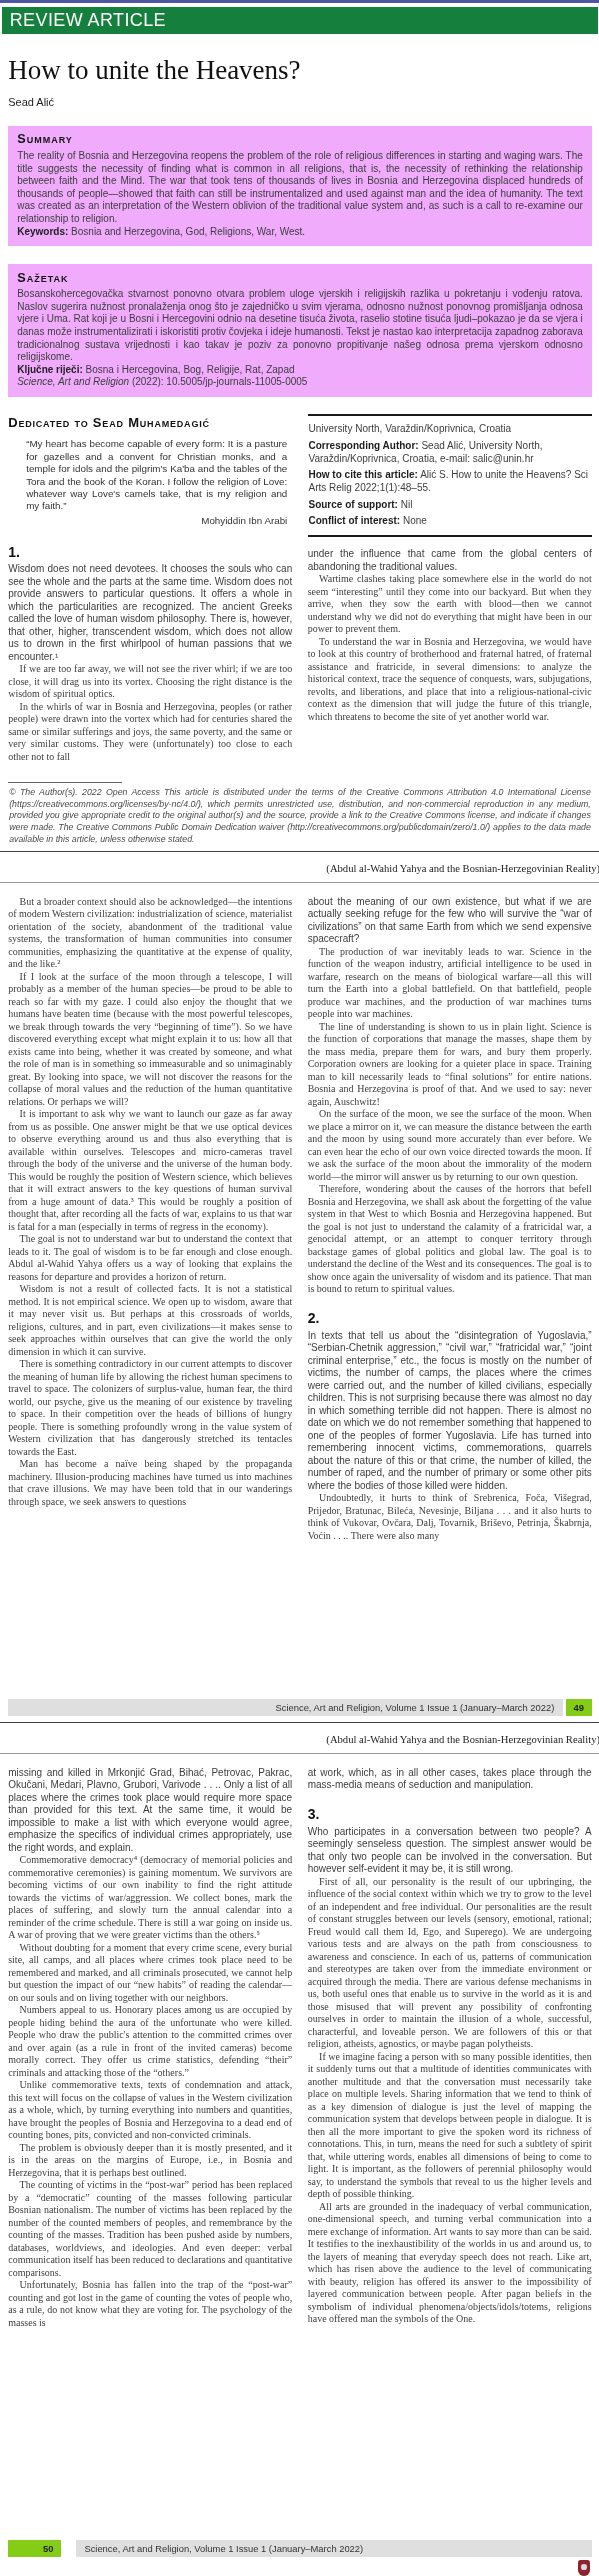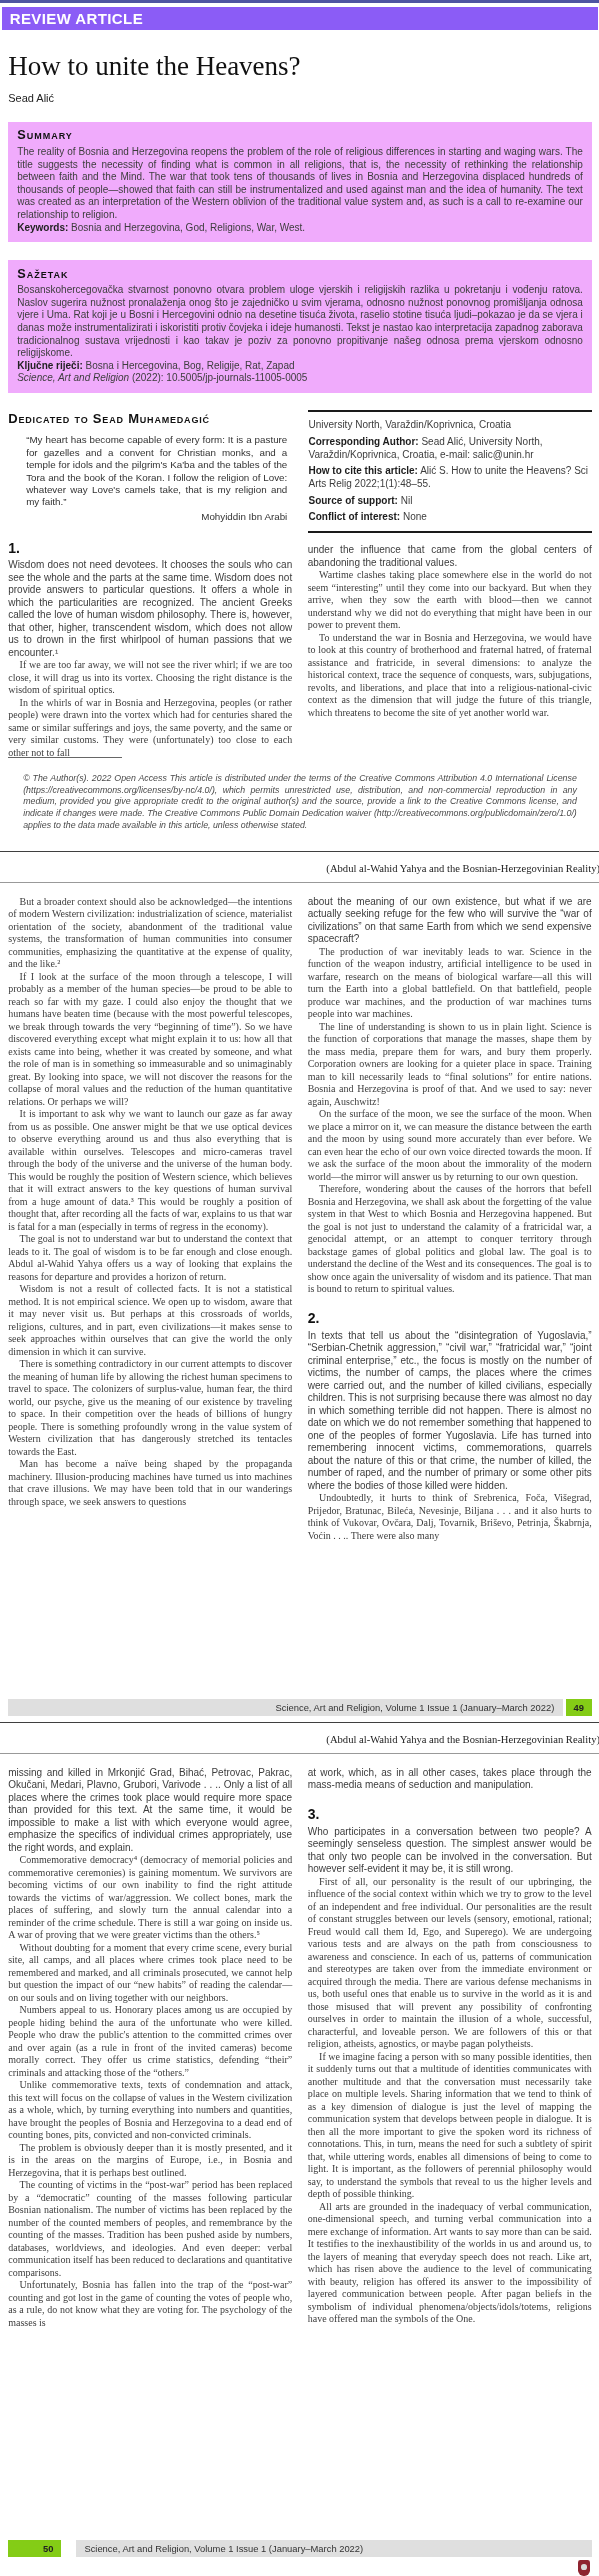--- a/index.html
+++ b/index.html
@@ -2,21 +2,21 @@
 <html style="font-size:13px"><head>
 <meta charset="utf-8">
 <style>
   html,body{margin:0;padding:0;background:#ffffff;}
   body{width:600px;height:2576px;overflow:hidden;font-family:"Liberation Sans",sans-serif;color:#3d3d3d;position:relative;}
   .page{position:relative;overflow:hidden;}
   #page1{height:851px;}
   #page2{height:870px;border-top:1.6px solid #3f3f3f;}
   #page3{height:855px;border-top:1.6px solid #3f3f3f;}
   .topstrip{height:3.3px;background:#4e55a2;margin-bottom:3.3px;}
-  .banner{background:#8b5cf6;color:#fff;font-weight:bold;font-size:15px;letter-spacing:0.4px;padding:3.3px 7.3px 3.3px 7.3px;margin:0 2.4px 0 2.4px;}
+  .banner{background:#15803d;color:#fff;font-weight:normal;font-size:18px;letter-spacing:0.4px;padding:3.3px 7.3px 3.3px 7.3px;margin:0 2.4px 0 2.4px;}
   .inner{padding:0 8.2px;}
   h1.title{font-family:"Liberation Serif",serif;font-weight:400;color:#111;font-size:27px;margin:21px 0 0 0;}
   .author{font-size:11px;color:#222;margin:9.8px 0 0 0;}
   .absbox{background:#f0abfc;margin-top:18px;padding:7.3px 9px 8.2px 9px;font-size:10px;line-height:12.6px;}
   .absbox .bx-head{font-variant:small-caps;font-weight:bold;letter-spacing:1px;font-size:12.7px;color:#111;margin-bottom:4.1px;}
   .absbox p{margin:0;text-align:justify;}
   .kw{margin-top:1.6px;}
   .kw b{color:#222;}
   .doi-line{margin-top:1.6px;}
   .it{font-style:italic;}
@@ -28,21 +28,21 @@
   .quote{margin:0 4.9px 0 18px;font-size:9.8px;line-height:12.4px;text-align:justify;color:#333;}
   .attrib{text-align:right;font-size:9.8px;color:#333;margin:2.4px 4.9px 0 0;}
   .secno{font-weight:bold;font-size:14px;color:#111;margin:14.7px 0 3.3px 0;}
   .secno.first{margin-top:18px;}
   .infobox{border-top:2px solid #1a1a1a;border-bottom:2px solid #1a1a1a;padding:6.5px 0.8px 7.3px 0.8px;font-size:10px;line-height:13.2px;}
   .infobox div{margin:0 0 3.3px 0;text-align:left;}
   .infobox div:last-child{margin-bottom:0;}
   .infobox b{color:#1d1d1d;}
   .copyright{position:absolute;left:8.2px;right:8.2px;bottom:4.9px;}
   .fn-rule{width:114px;border-top:0.8px solid #666;margin-bottom:4.1px;}
-  .copyright p{margin:15px;font-style:italic;font-size:8.8px;line-height:11.6px;color:#4a4a4a;text-align:justify;}
+  .copyright p{margin:1px;font-style:italic;font-size:8.8px;line-height:11.6px;color:#4a4a4a;text-align:justify;}
   .runhead{font-family:"Liberation Serif",serif;font-size:10.6px;color:#222;text-align:right;margin-top:11.4px;}
   .runrule{border-top:0.8px solid #999;margin-top:7.3px;}
   .pagecols{margin-top:13px;max-height:777px;overflow:hidden;}
   #page3 .pagecols{max-height:747px;}
   .footer{position:absolute;left:8.2px;right:8.2px;bottom:6.5px;display:flex;height:17px;font-size:9.4px;color:#333;}
   #page3 .footer{bottom:21px;}
   .fband{background:#dfdfdf;flex:1;display:flex;align-items:center;}
   .fband.right{justify-content:flex-end;padding-right:8.2px;}
   .fband.left{justify-content:flex-start;padding-left:8.2px;}
   .fpage{background:#84cc16;width:26px;display:flex;align-items:center;justify-content:center;font-weight:bold;color:#222;margin-left:3.3px;}

